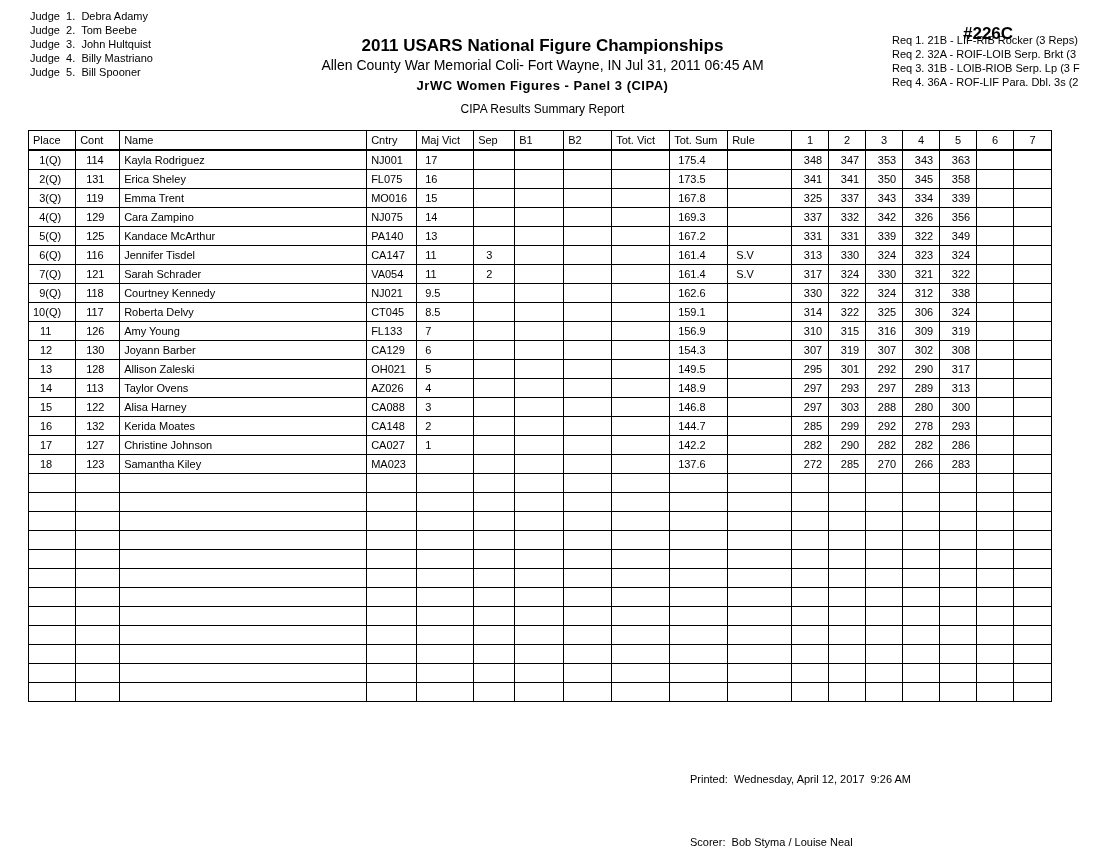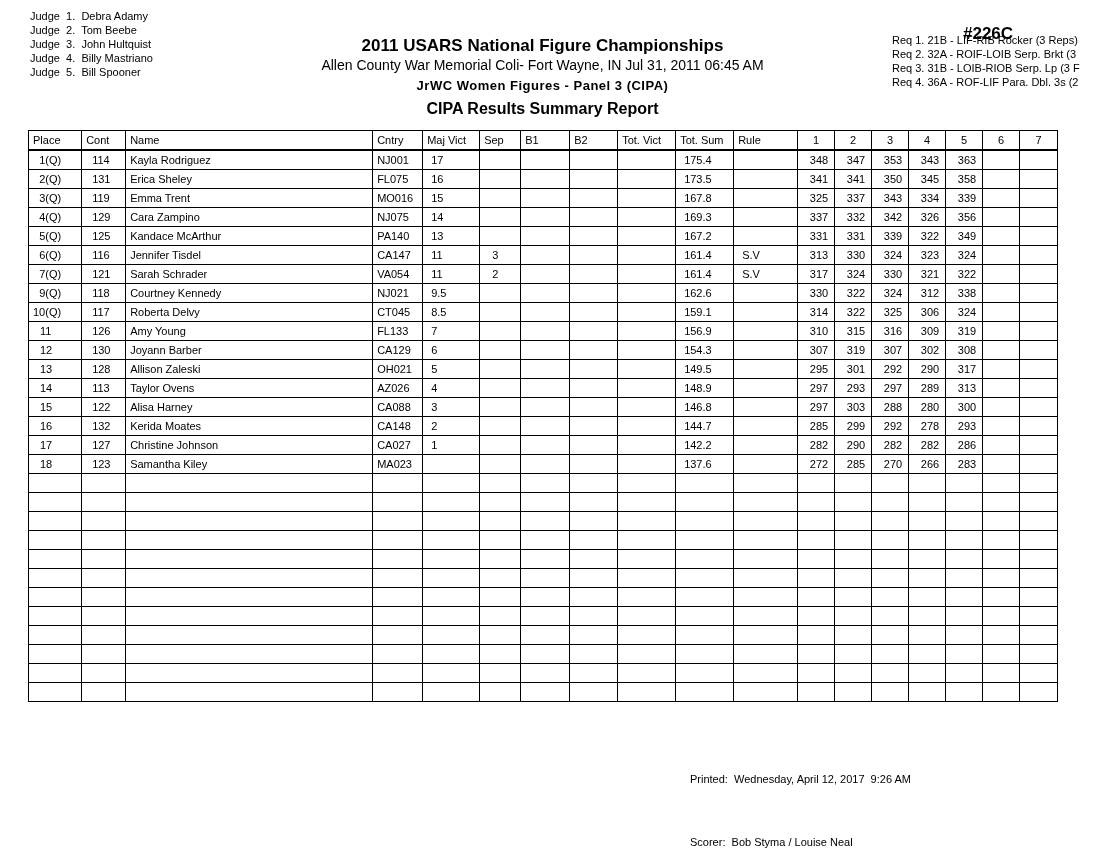--- a/index.html
+++ b/index.html
@@ -3,28 +3,28 @@
 <meta charset="utf-8">
 <style>
   html, body { margin:0; padding:0; background:#ffffff; }
   body { width:1100px; height:850px; position:relative; overflow:hidden; color:#000; font-family:"Liberation Sans", sans-serif; }
   .judges { position:absolute; left:30px; top:9px; font-size:11px; line-height:14px; }
   .judges .row { white-space:pre; }
   .center { position:absolute; left:250px; width:585px; top:36px; text-align:center; }
   .t1 { font-size:17px; font-weight:bold; line-height:20px; }
   .t2 { font-size:14px; line-height:18px; }
   .t3 { font-size:13px; font-weight:bold; line-height:24px; letter-spacing:0.5px; }
-  .t4 { font-size:16px; line-height:22px;font-weight:bold; }
+  .t4 { font-size:12px; line-height:22px; }
   .event-no { position:absolute; left:963px; top:24px; font-size:17px; font-weight:bold; }
   .reqs { position:absolute; left:892px; top:33px; width:208px; overflow:hidden; font-size:11px; line-height:14px; white-space:nowrap; }
   table.grid { position:absolute; left:28px; top:130px; border-collapse:collapse; table-layout:fixed; font-size:11px; }
   table.grid td, table.grid th { border:1px solid #000; height:18px; padding:0 4px; white-space:nowrap; overflow:hidden; font-weight:normal; }
   table.grid thead th { border-bottom:2px solid #000; text-align:left; }
   table.grid thead th.num { text-align:center; }
-  table.grid td.place { text-align:right; padding-right:20px; }
+  table.grid td.place { text-align:right; padding-right:14px; }
   table.grid td.place.nq { text-align:left; padding-left:11px; }
   table.grid td.cont { padding-left:10px;margin-top:33px; }
   table.grid td.maj { padding-left:8px; }
   table.grid td.sum { padding-left:8px; }
   table.grid td.rule { padding-left:8px; }
   table.grid td.sep { padding-left:12px; }
   table.grid td.score { text-align:right; padding-right:6px; }
   .footer { position:absolute; left:690px; top:727px; font-size:11px; line-height:21px; white-space:pre; }
 </style>
 </head>

